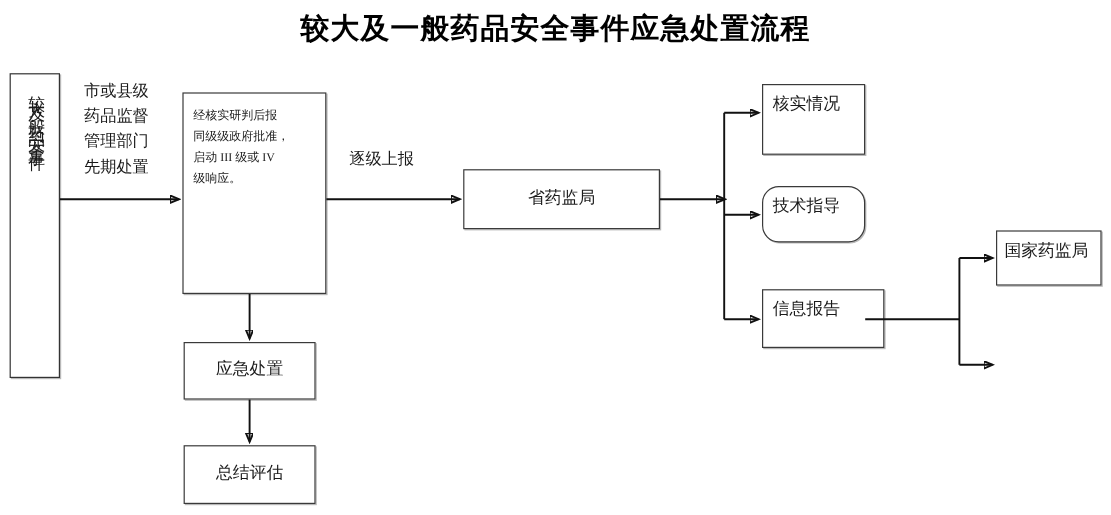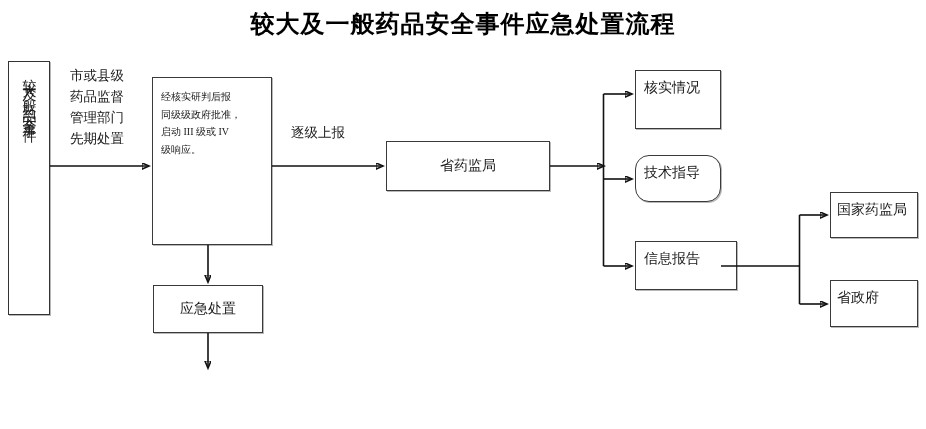--- a/index.html
+++ b/index.html
@@ -134,28 +134,28 @@
   </div>
 
   <div class="box align-left align-top" style="left:635px; top:241px; width:102px; height:49px;">
     <span class="box-inner" style="padding-top:7px;">信息报告</span>
   </div>
 
   <div class="box align-left align-top" style="left:830px; top:192px; width:88px; height:46px;">
     <span class="box-inner" style="padding-top:7px; padding-left:6px;">国家药监局</span>
   </div>
 
-  <div class="box align-left align-top" style="left:830px; top:280px; width:88px; height:47px;">
-    <span class="box-inner" style="padding-top:7px; padding-left:6px;">省政府</span>
-  </div>
 
   <div class="box" style="left:153px; top:285px; width:110px; height:48px;">
     <span class="box-inner">应急处置</span>
   </div>
 
+  <div class="box" style="left:153px; top:371px; width:110px; height:49px;">
+    <span class="box-inner">总结评估</span>
+  </div>
 
   <svg class="wires" viewBox="0 0 926 429">
     <defs>
       <marker id="arrow" markerWidth="9" markerHeight="9" refX="7.2" refY="3.1" orient="auto" markerUnits="userSpaceOnUse">
         <path d="M0,0 L7.4,3.1 L0,6.2 z" fill="#111111" stroke="none"></path>
       </marker>
     </defs>
 
     <line x1="50" y1="166" x2="149" y2="166" marker-end="url(#arrow)"></line>
 

